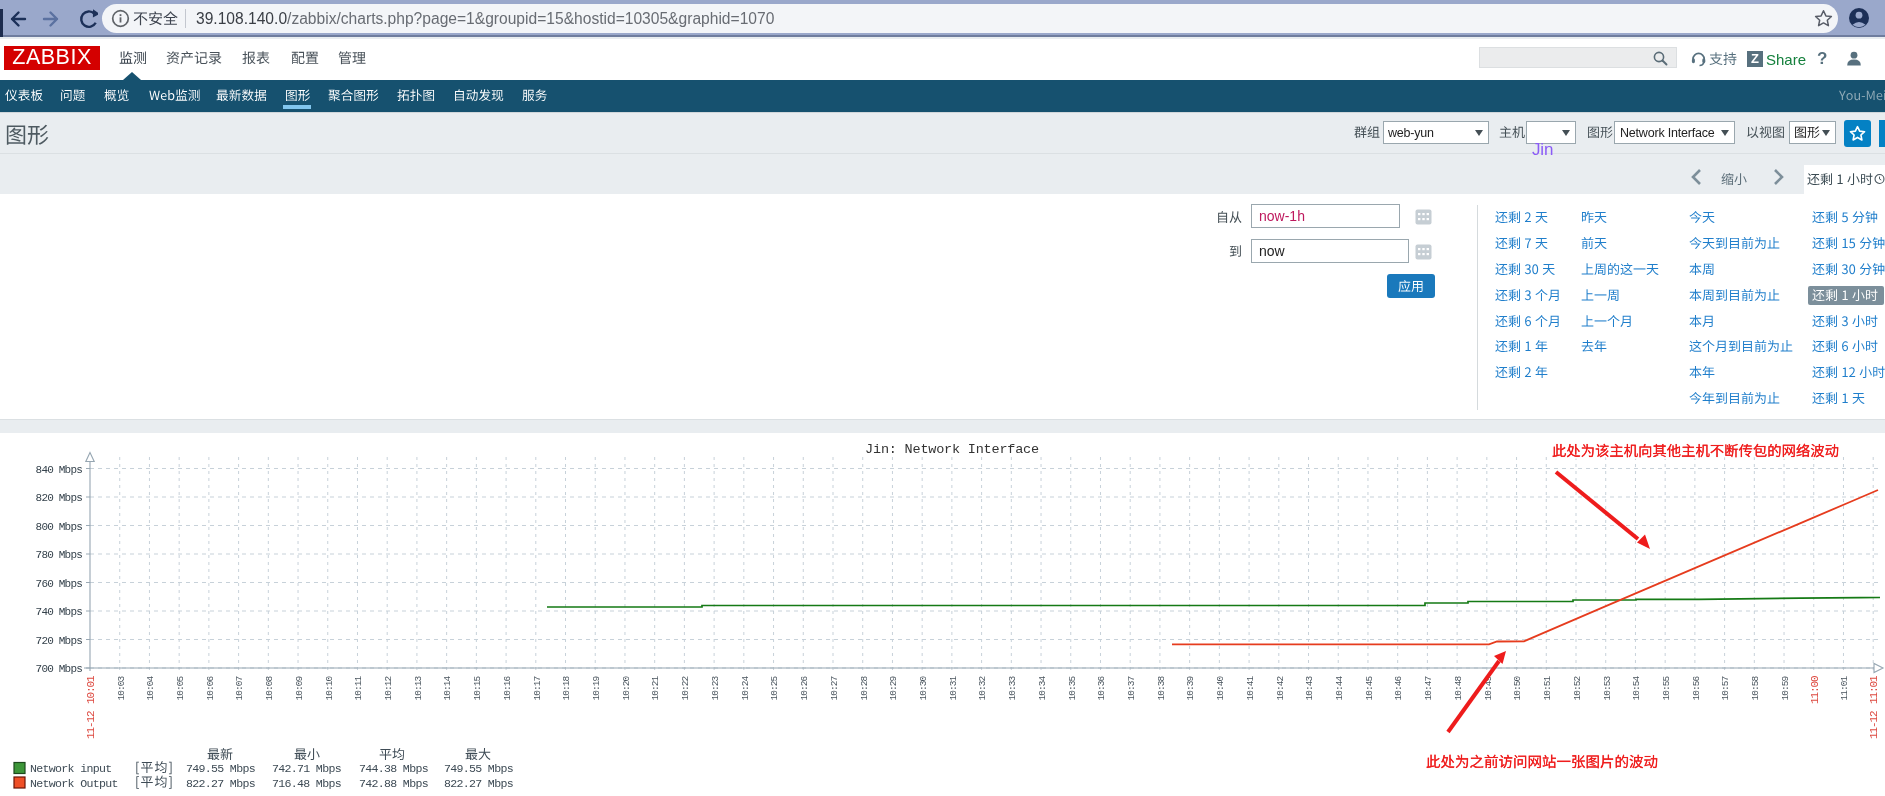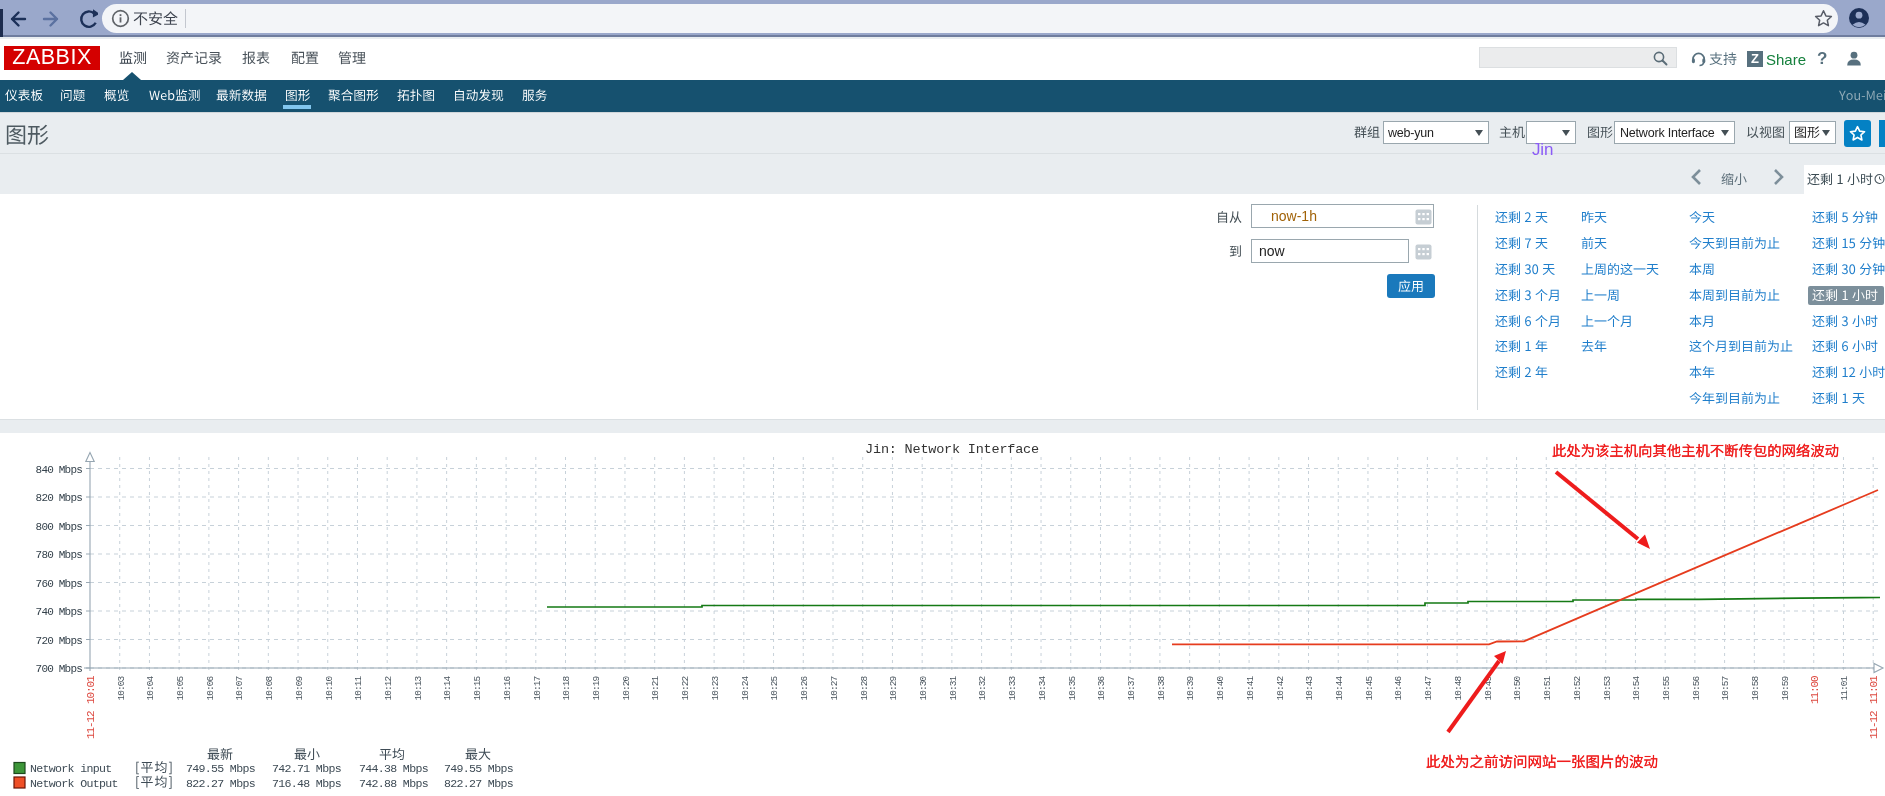--- a/index.html
+++ b/index.html
@@ -21,20 +21,21 @@
       </g>
 <path d="M87 3.2 L93.6 7.9 L86.9 11.4 Z" fill="#1c3058"></path>
 </svg>
 <div class="abs" style="left:102px;top:4px;width:1736px;height:29px;background:#f3f5f8;border-radius:15px"></div>
 <svg class="abs" style="left:111px;top:9px" width="19" height="19" viewBox="0 0 19 19">
 <circle cx="9.5" cy="9.5" r="7.8" fill="none" stroke="#5f6368" stroke-width="1.7"></circle>
 <rect x="8.6" y="8.3" width="1.8" height="5.2" fill="#5f6368"></rect>
 <rect x="8.6" y="5.2" width="1.8" height="1.9" fill="#5f6368"></rect>
 </svg>
 <div class="abs" style="left:185px;top:9px;width:1px;height:19px;background:#c3c7cf"></div>
+<div class="abs" style="left:196px;top:10px;font-size:15.6px;color:#3a3e45">39.108.140.0<span style="color:#686c73">/zabbix/charts.php?page=1&amp;groupid=15&amp;hostid=10305&amp;graphid=1070</span></div>
 <svg class="abs" style="left:1814px;top:9px" width="19" height="19" viewBox="0 0 19 19">
 <path d="M9.5 1.8 L11.9 6.9 L17.4 7.5 L13.3 11.2 L14.4 16.7 L9.5 13.9 L4.6 16.7 L5.7 11.2 L1.6 7.5 L7.1 6.9 Z" fill="none" stroke="#585d68" stroke-width="1.5" stroke-linejoin="round"></path>
 </svg>
 <svg class="abs" style="left:1848px;top:7px" width="22" height="22" viewBox="0 0 22 22">
 <circle cx="11" cy="11" r="10" fill="#1c2f57"></circle>
 <circle cx="11" cy="8.2" r="3.4" fill="#9aa8cb"></circle>
 <path d="M4.5 17.8 Q11 12.4 17.5 17.8 A10 10 0 0 1 4.5 17.8 Z" fill="#9aa8cb"></path>
 </svg>
 <div class="abs" style="left:0;top:39px;width:1885px;height:41px;background:#ffffff"></div>
 <div class="abs" style="left:4px;top:46px;width:96px;height:24px;background:#d40000;color:#fff;font-weight:normal;font-size:21.5px;text-align:center;line-height:23px;letter-spacing:0.5px">ZABBIX</div>
@@ -82,21 +83,21 @@
     </svg>
 <svg class="abs" style="left:1772px;top:168px" width="14" height="18" viewBox="0 0 14 18">
 <path d="M3 2 L10 9 L3 16" fill="none" stroke="#7d8f9a" stroke-width="2.6"></path>
     </svg>
 <div class="abs" style="left:1804px;top:165px;width:81px;height:29px;background:#fff"></div>
 <svg class="abs" style="left:1874px;top:171px" width="11" height="16" viewBox="0 0 16 16">
 <circle cx="8" cy="8" r="6.5" fill="none" stroke="#4a565e" stroke-width="1.6"></circle>
 <path d="M8 4.5 V8 L10.5 9.5" fill="none" stroke="#4a565e" stroke-width="1.4"></path>
 </svg>
 <div class="abs" style="left:0;top:194px;width:1885px;height:226px;background:#fff;border-bottom:1px solid #dbe0e3"></div>
-<div class="abs" style="left:1251px;top:204px;width:183px;height:24px;background:#fff;border:1px solid #9aa7ae;font-size:14px;color:#a16207;line-height:22px;padding-left:19px">now-1h</div>
+<div class="abs" style="left:1251px;top:204px;width:149px;height:24px;background:#fff;border:1px solid #9aa7ae;font-size:14px;color:#be185d;line-height:22px;padding-left:7px">now-1h</div>
 <div class="abs" style="left:1251px;top:239px;width:158px;height:24px;background:#fff;border:1px solid #9aa7ae;font-size:14px;color:#222;line-height:22px;padding-left:7px">now</div>
 <svg class="abs" style="left:1415px;top:209px" width="17" height="16" viewBox="0 0 17 16">
 <rect x="0.5" y="0.5" width="16" height="15" rx="2" fill="#c6ced4"></rect>
 <g fill="#ffffff">
         <rect x="3" y="4" width="2.4" height="2.2"></rect>
         <rect x="7.3" y="4" width="2.4" height="2.2"></rect>
         <rect x="11.6" y="4" width="2.4" height="2.2"></rect>
 <rect x="3" y="9" width="2.4" height="2.2"></rect>
         <rect x="7.3" y="9" width="2.4" height="2.2"></rect>
         <rect x="11.6" y="9" width="2.4" height="2.2"></rect>

